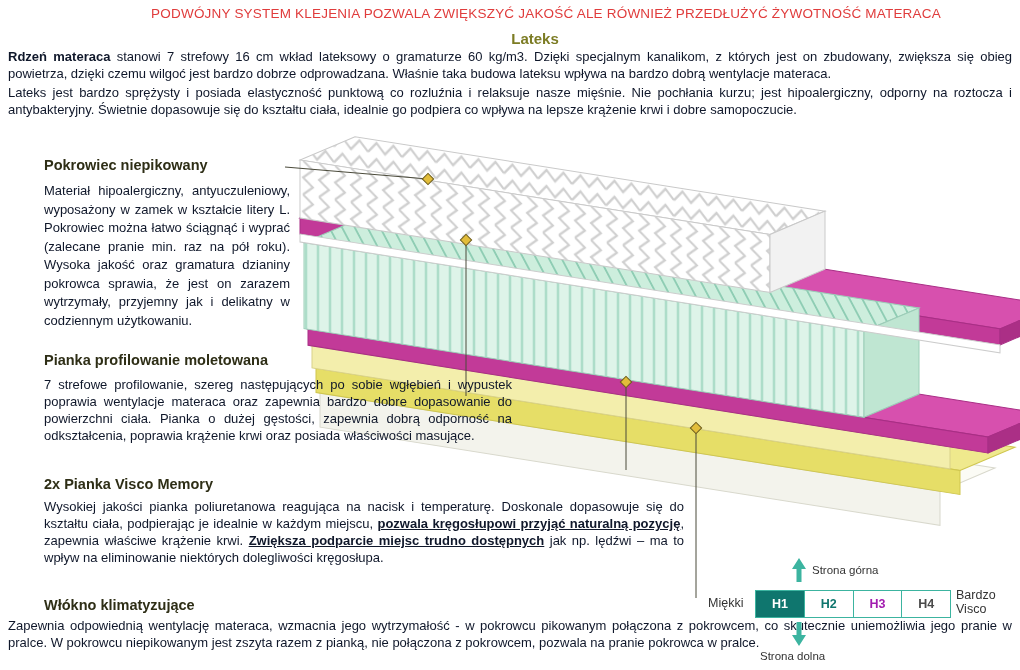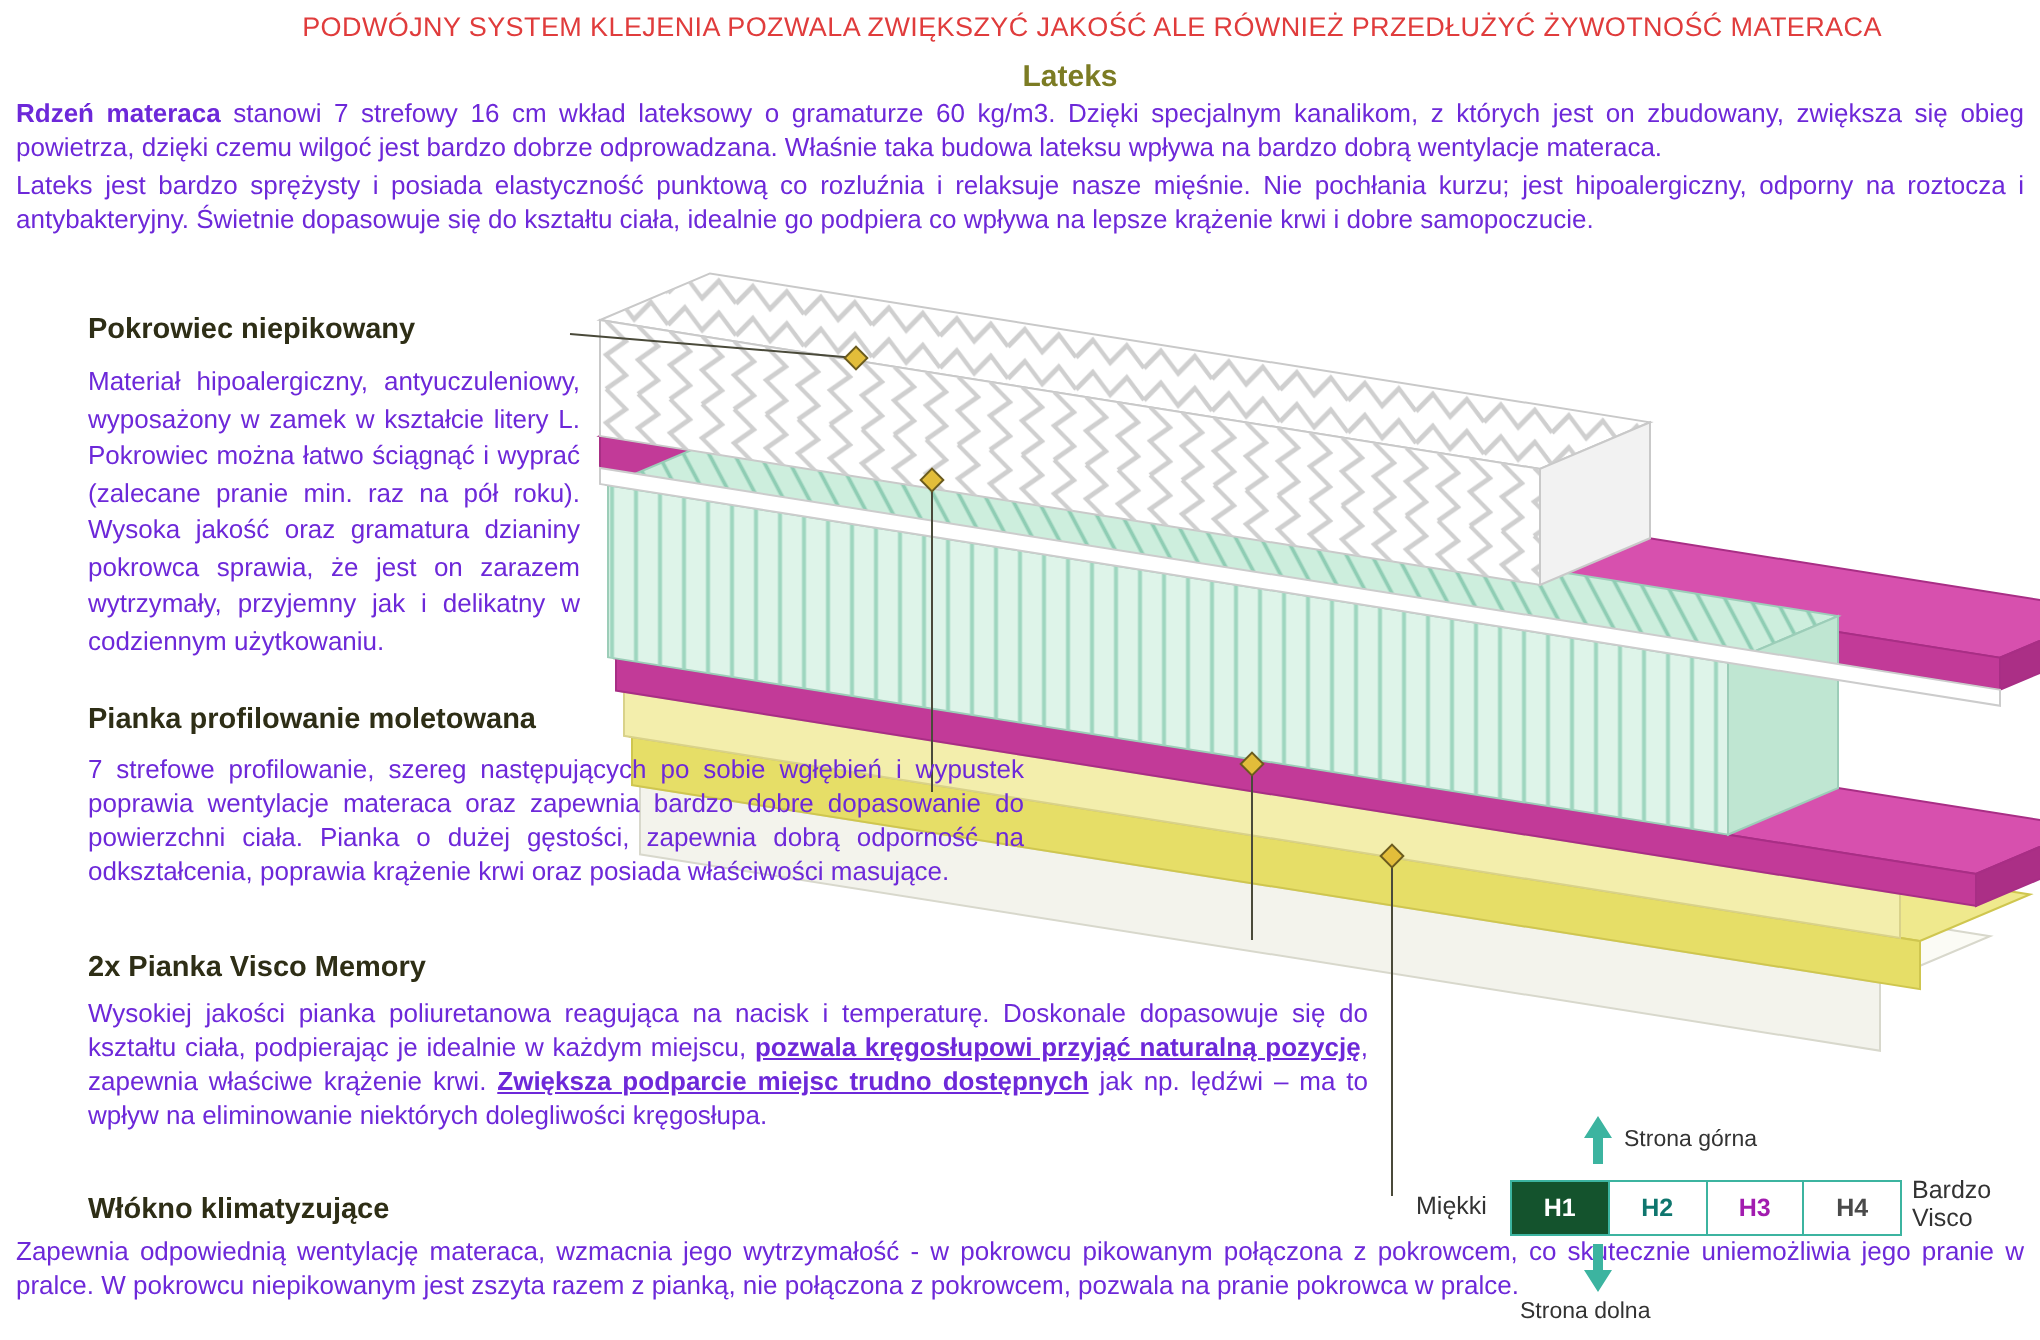--- a/index.html
+++ b/index.html
@@ -9,21 +9,21 @@
   }
   .abs{position:absolute;}
   .header-title{
     left:0;top:6px;width:1020px;text-align:center;
     color:#e03c3c;font-weight:normal;font-size:13.5px;letter-spacing:.2px;padding-left:36px;
   }
   .h-lateks{
     left:0;top:30px;width:1070px;text-align:center;
     color:#7c7c24;font-weight:bold;font-size:15px;
   }
-  .body-text{color:#6d28d9;font-size:13px;line-height:17px;text-align:justify;}
+  .body-text{color:#0f172a;font-size:13px;line-height:17px;text-align:justify;}
   .sec-heading{
     color:#2e2e16;font-weight:bold;font-size:14.5px;
   }
   .p-top1{left:8px;top:48px;width:1004px;}
   .p-top2{left:8px;top:84px;width:1004px;}
   .bold-dark{font-weight:bold;}
   .h-pokrowiec{left:44px;top:157px;}
   .p-pokrowiec{left:44px;top:182px;width:246px;line-height:18.5px;}
   .h-pianka{left:44px;top:352px;}
   .p-pianka{left:44px;top:376px;width:468px;}
@@ -45,21 +45,21 @@
   .scale .arrow-down{left:92px;top:64px;}
   .scale-box{
     position:absolute;left:55px;top:32px;width:196px;height:28px;
     border:1.5px solid #3cb4a0;display:flex;box-sizing:border-box;background:#ffffff;
   }
   .scale-cell{
     flex:1;display:flex;align-items:center;justify-content:center;
     font-size:12.5px;font-weight:bold;border-right:1px solid #3cb4a0;
   }
   .scale-cell:last-child{border-right:none;}
-  .cell-h1{background:#14532d;color:#ffffff;}
+  .cell-h1{background:#0f766e;color:#ffffff;}
   .cell-h2{color:#0f766e;}
   .cell-h3{color:#a21caf;}
   .cell-h4{color:#4a4a4a;}
 </style>
 </head>
 <body>
 
 <svg class="abs" style="left:255px;top:105px;" width="765" height="430" viewBox="0 0 765 430">
   <defs>
     <pattern id="zigTop" width="34" height="16" patternUnits="userSpaceOnUse">

